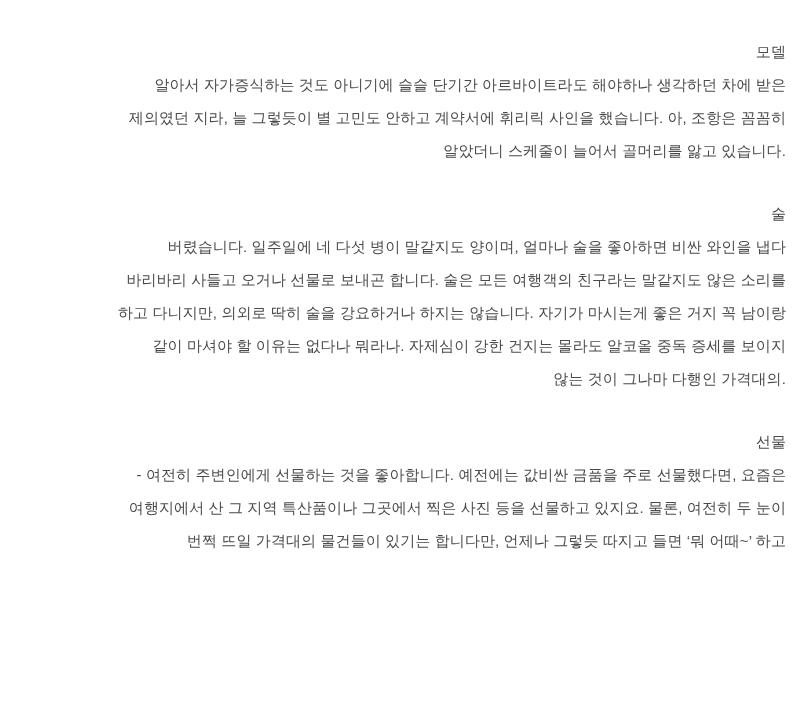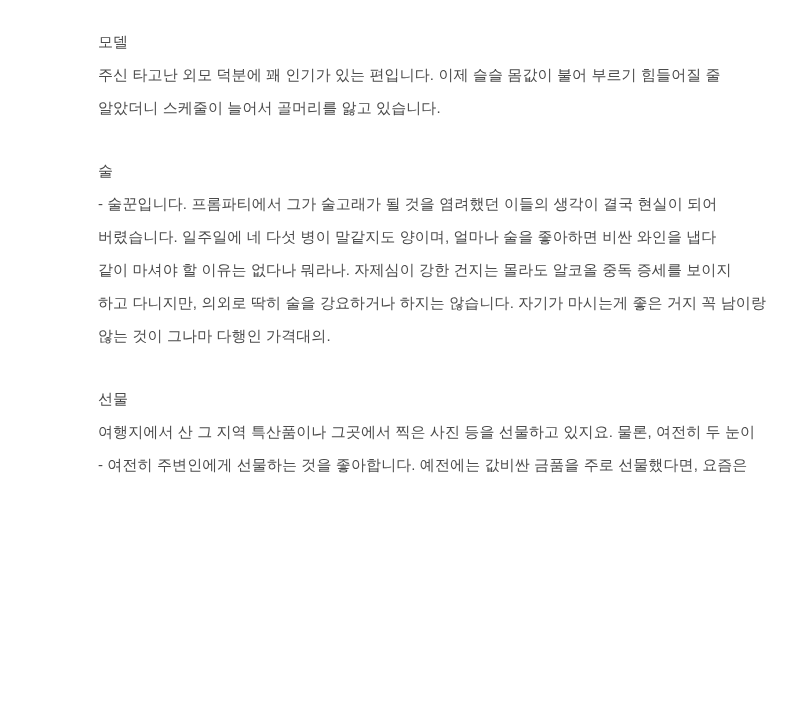--- a/index.html
+++ b/index.html
@@ -12,21 +12,22 @@
     height: 718px;
     overflow: hidden;
     font-family: "Liberation Sans", "DejaVu Sans", sans-serif;
   }
   .page {
     box-sizing: border-box;
     padding: 21px 0 0 94px;
     width: 800px;
   }
   .section {
-    margin: 4px;
+    margin: 14px;
+    text-align: right;
   }
   .section + .section {
     margin-top: 30px;
   }
   .heading,
   .line {
     color: #4a4a4a;
     font-size: 15px;
     line-height: 33px;
     height: 33px;
@@ -35,32 +36,34 @@
     font-weight: 400;
   }
 </style>
 </head>
 <body>
 
 <div class="page">
 
   <div class="section">
     <div class="heading">모델</div>
-    <div class="line">주신 타고난 외모 덕분에 꽤 인기가 있는 편입니다. 이제 슬슬 몸값이 불어 부르기 힘들어질 줄</div>
+    <div class="line">알아서 자가증식하는 것도 아니기에 슬슬 단기간 아르바이트라도 해야하나 생각하던 차에 받은</div>
+    <div class="line">제의였던 지라, 늘 그렇듯이 별 고민도 안하고 계약서에 휘리릭 사인을 했습니다. 아, 조항은 꼼꼼히</div>
     <div class="line">알았더니 스케줄이 늘어서 골머리를 앓고 있습니다.</div>
   </div>
 
   <div class="section">
     <div class="heading">술</div>
-    <div class="line">- 술꾼입니다. 프롬파티에서 그가 술고래가 될 것을 염려했던 이들의 생각이 결국 현실이 되어</div>
     <div class="line">버렸습니다. 일주일에 네 다섯 병이 말같지도 양이며, 얼마나 술을 좋아하면 비싼 와인을 냅다</div>
+    <div class="line">바리바리 사들고 오거나 선물로 보내곤 합니다. 술은 모든 여행객의 친구라는 말같지도 않은 소리를</div>
+    <div class="line">하고 다니지만, 의외로 딱히 술을 강요하거나 하지는 않습니다. 자기가 마시는게 좋은 거지 꼭 남이랑</div>
     <div class="line">같이 마셔야 할 이유는 없다나 뭐라나. 자제심이 강한 건지는 몰라도 알코올 중독 증세를 보이지</div>
-    <div class="line">하고 다니지만, 의외로 딱히 술을 강요하거나 하지는 않습니다. 자기가 마시는게 좋은 거지 꼭 남이랑</div>
     <div class="line">않는 것이 그나마 다행인 가격대의.</div>
   </div>
 
   <div class="section">
     <div class="heading">선물</div>
+    <div class="line">- 여전히 주변인에게 선물하는 것을 좋아합니다. 예전에는 값비싼 금품을 주로 선물했다면, 요즘은</div>
     <div class="line">여행지에서 산 그 지역 특산품이나 그곳에서 찍은 사진 등을 선물하고 있지요. 물론, 여전히 두 눈이</div>
-    <div class="line">- 여전히 주변인에게 선물하는 것을 좋아합니다. 예전에는 값비싼 금품을 주로 선물했다면, 요즘은</div>
+    <div class="line">번쩍 뜨일 가격대의 물건들이 있기는 합니다만, 언제나 그렇듯 따지고 들면 ‘뭐 어때~’ 하고</div>
   </div>
 
 </div>
 
 </body></html>

